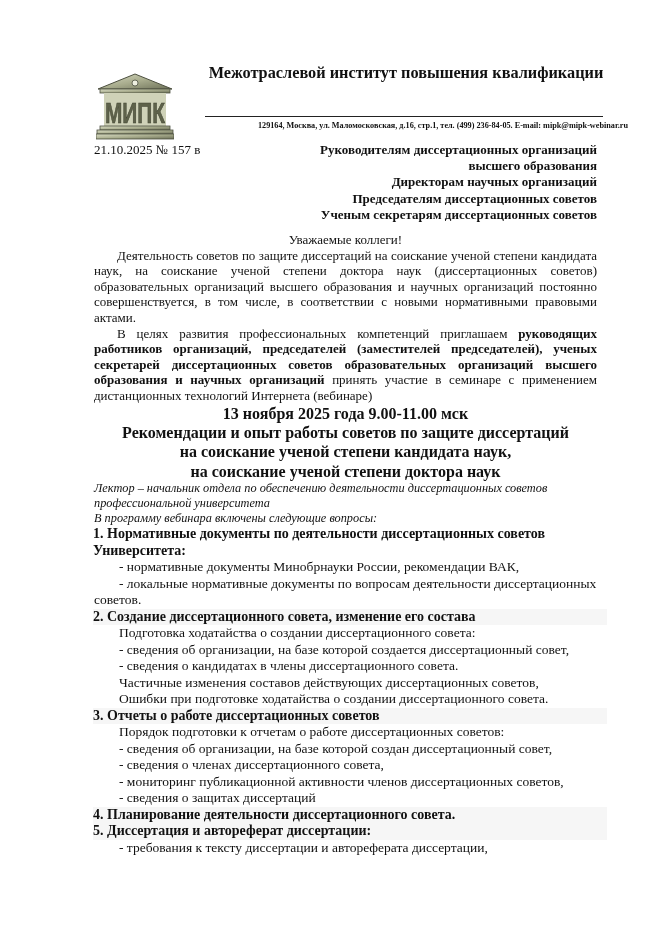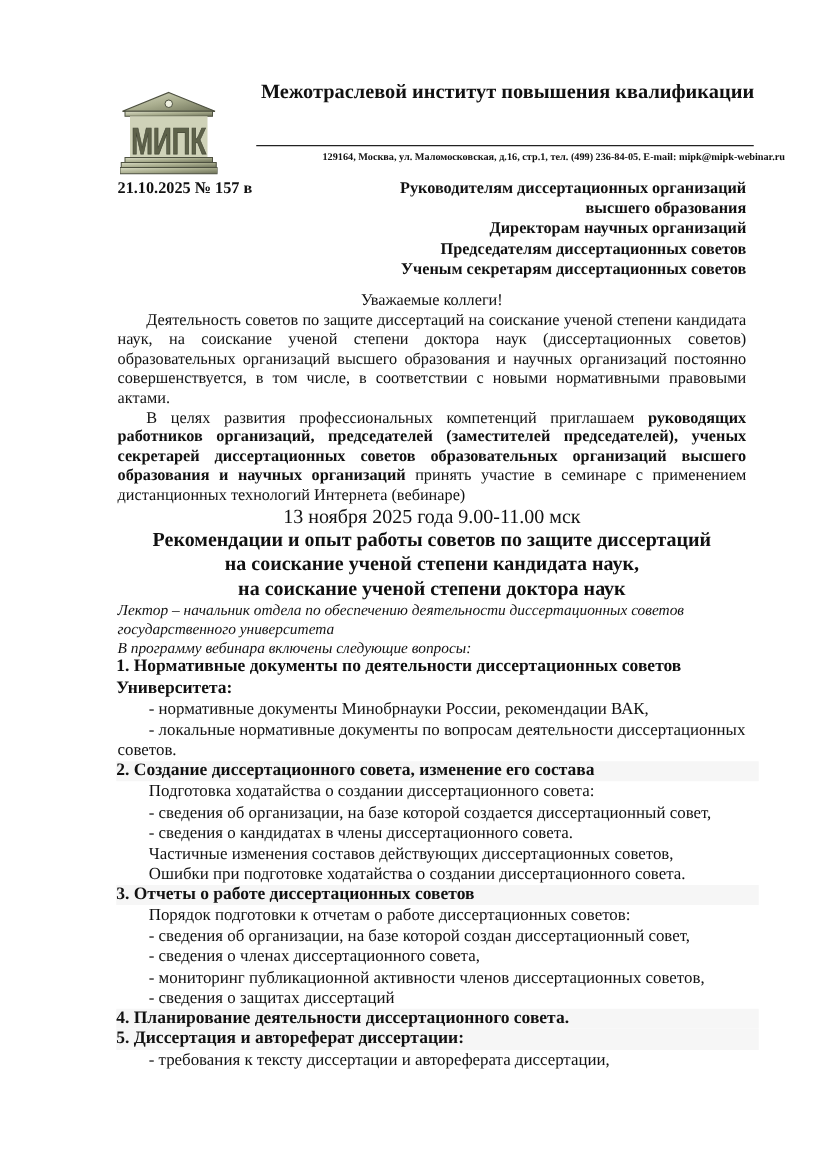--- a/index.html
+++ b/index.html
@@ -7,30 +7,30 @@
          font-family: "Liberation Serif", "DejaVu Serif", serif; color: #111; }
   .abs { position: absolute; }
   
   .logo { left: 96px; top: 72px; width: 78px; height: 70px; }
   .org-title { left: 200px; top: 62px; width: 412px; text-align: center;
                font-weight: bold; font-size: 16.3px; line-height: 21px; }
   .rule { left: 205px; top: 116px; width: 398px; height: 0; border-top: 1px solid #222; }
   .address { left: 208px; top: 121px; width: 420px; text-align: right;
              font-weight: bold; font-size: 8.2px; line-height: 10px; white-space: nowrap; }
   
-  .doc-number { left: 94px; top: 142px; font-weight: bold; font-size: 13px; line-height: 16px; }
+  .doc-number { left: 94px; top: 142px; font-weight: normal; font-size: 13px; line-height: 16px; }
   .addressees { left: 280px; top: 142px; width: 317px; text-align: right;
                 font-weight: bold; font-size: 13px; line-height: 16.2px; }
   .addressees div { white-space: nowrap; }
   
   .content { left: 94px; top: 232px; width: 503px; font-size: 13px; line-height: 15.6px; }
   .greeting { text-align: center; }
   .para { text-align: justify; text-indent: 23px; }
   .b { font-weight: bold; }
-  .event-date { text-align: center; font-weight: normal; font-size: 16px; line-height: 19px; }
+  .event-date { text-align: center; font-weight: bold; font-size: 16px; line-height: 19px; }
   .event-title { text-align: center; font-weight: bold; font-size: 16px; line-height: 19.5px; font-family: Liberation Serif, serif; }
   .lecturer, .program-intro { text-align: left; font-style: italic; font-size: 12.3px; line-height: 15px; }
   .section-heading { font-weight: bold; font-size: 14px; line-height: 16.5px; margin-left: -1px; }
   .shaded { background: #f6f6f6; margin-right: -10px; }
   .item { font-size: 13.5px; line-height: 16.5px; text-indent: 25px; }
   .item-i { font-size: 13.5px; line-height: 16.5px; padding-left: 25px; }
 </style>
 </head>
 <body>
 
@@ -75,21 +75,21 @@
   <div class="para"><span>В целях развития профессиональных компетенций приглашаем </span><span class="b">руководящих работников организаций, председателей (заместителей председателей), ученых секретарей диссертационных советов образовательных организаций высшего образования и научных организаций</span><span> принять участие в семинаре с применением дистанционных технологий Интернета (вебинаре)</span></div>
 
   <div class="event-date">13 ноября 2025 года 9.00-11.00 мск</div>
   <div class="event-title">
     <div>Рекомендации и опыт работы советов по защите диссертаций</div>
     <div>на соискание ученой степени кандидата наук,</div>
     <div>на соискание ученой степени доктора наук</div>
   </div>
   <div class="lecturer">
     <div>Лектор – начальник отдела по обеспечению деятельности диссертационных советов</div>
-    <div>государственного университета</div>
+    <div>профессиональной университета</div>
   </div>
   <div class="program-intro">В программу вебинара включены следующие вопросы:</div>
 
   <div class="section-heading">1. Нормативные документы по деятельности диссертационных советов Университета:</div>
   <div class="item">- нормативные документы Минобрнауки России, рекомендации ВАК,</div>
   <div class="item">- локальные нормативные документы по вопросам деятельности диссертационных советов.</div>
 
   <div class="section-heading shaded">2. Создание диссертационного совета, изменение его состава</div>
   <div class="item-i">Подготовка ходатайства о создании диссертационного совета:</div>
   <div class="item">- сведения об организации, на базе которой создается диссертационный совет,</div>

